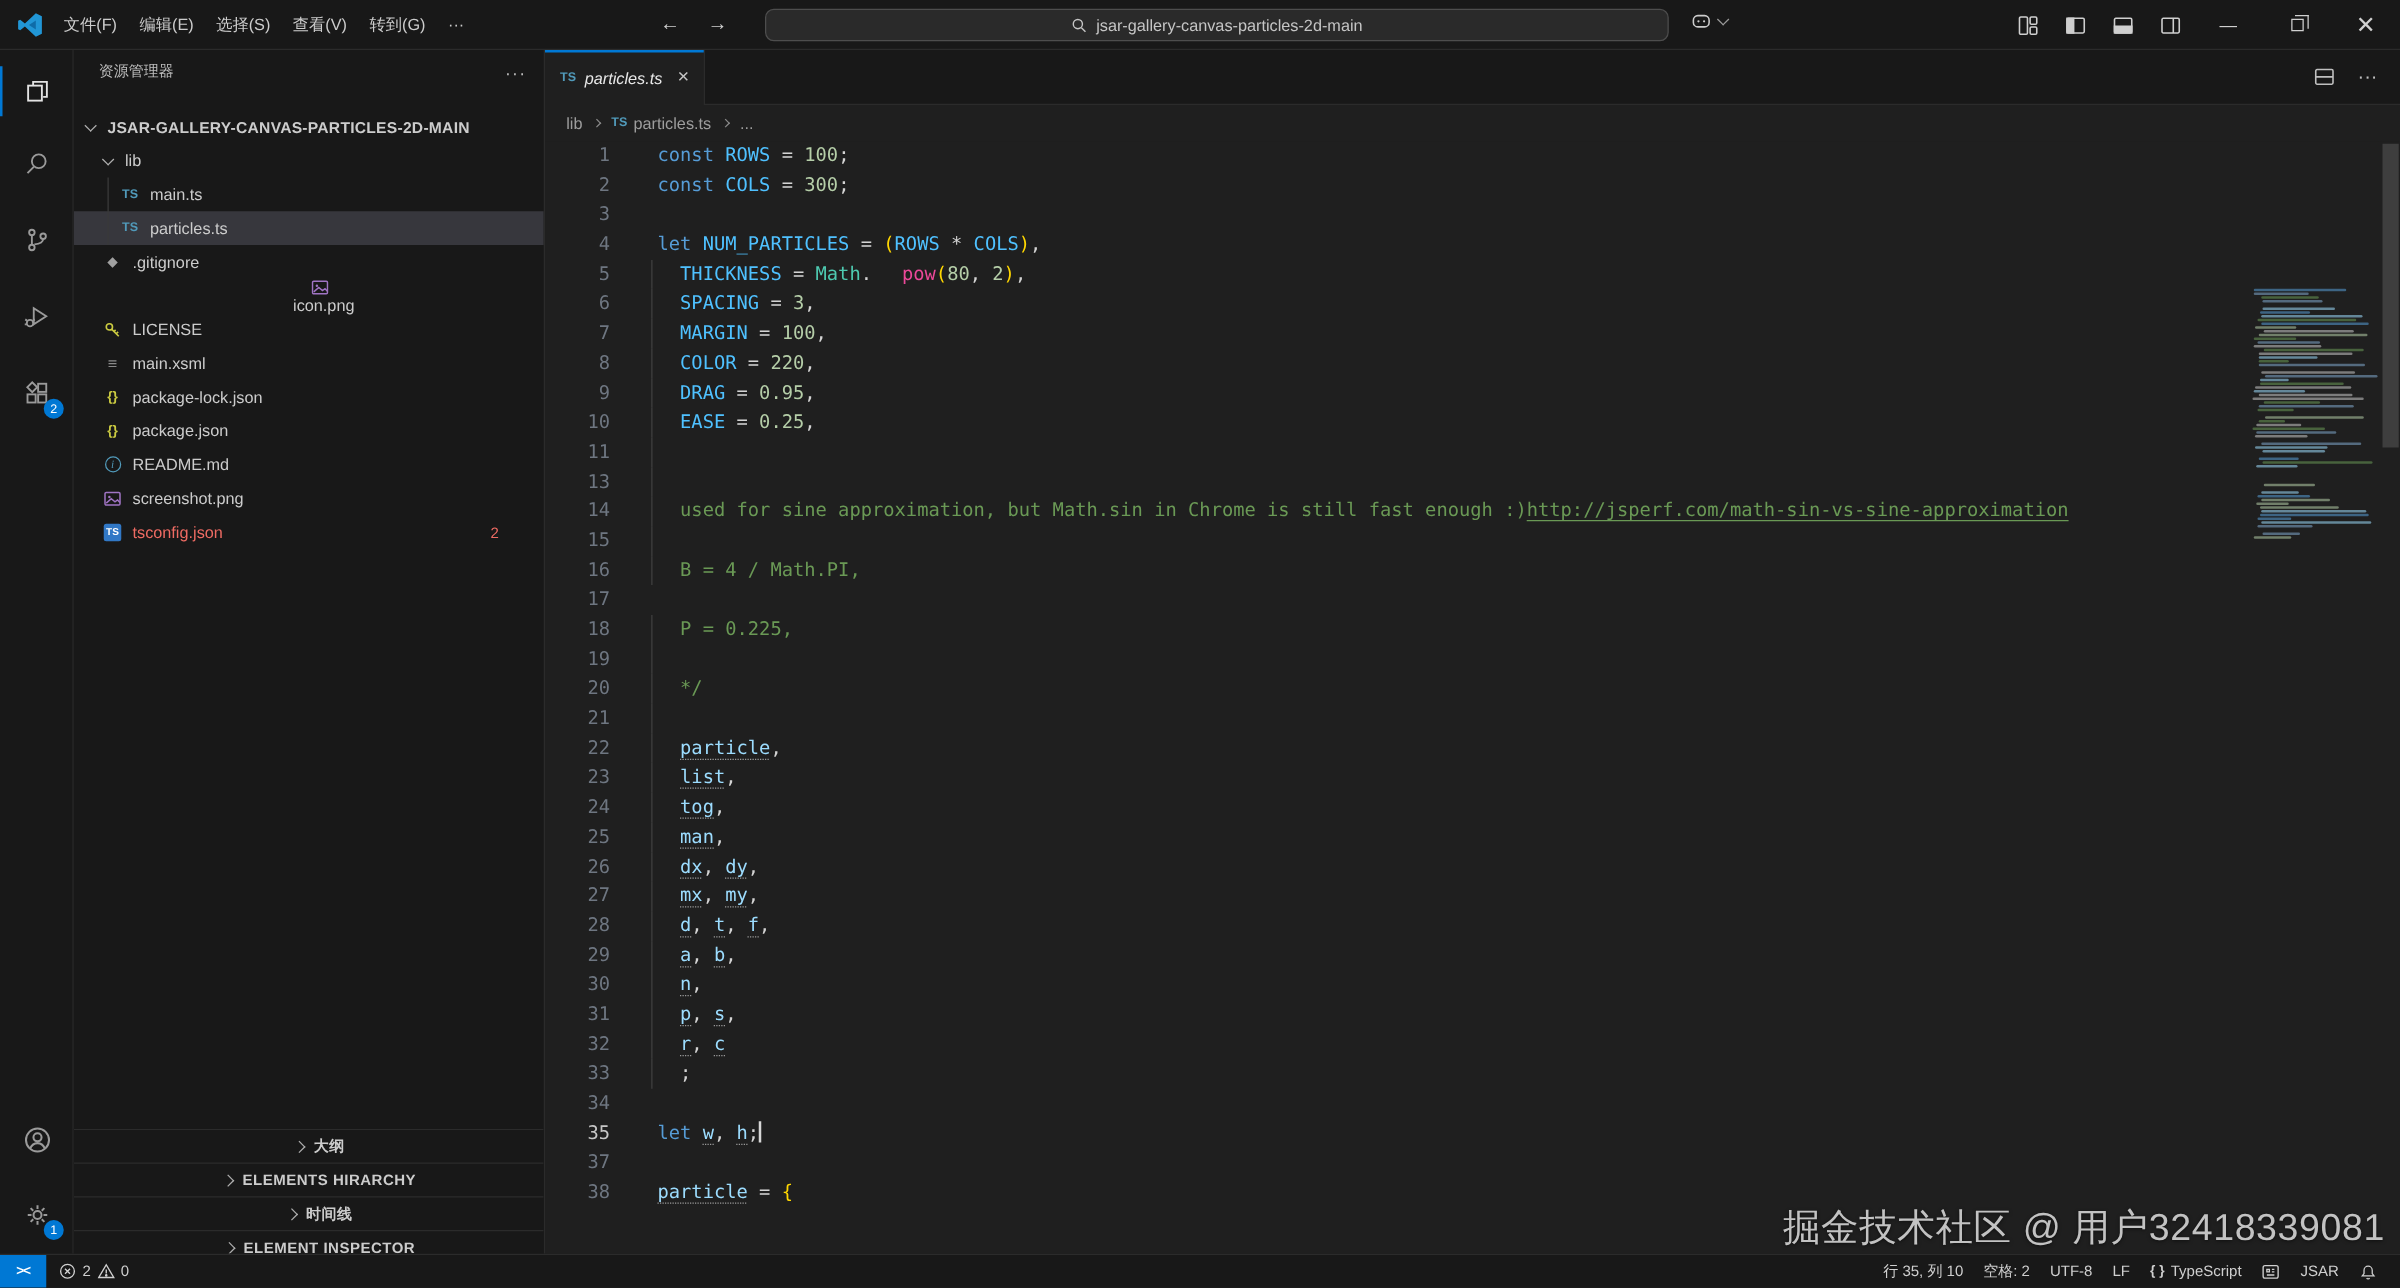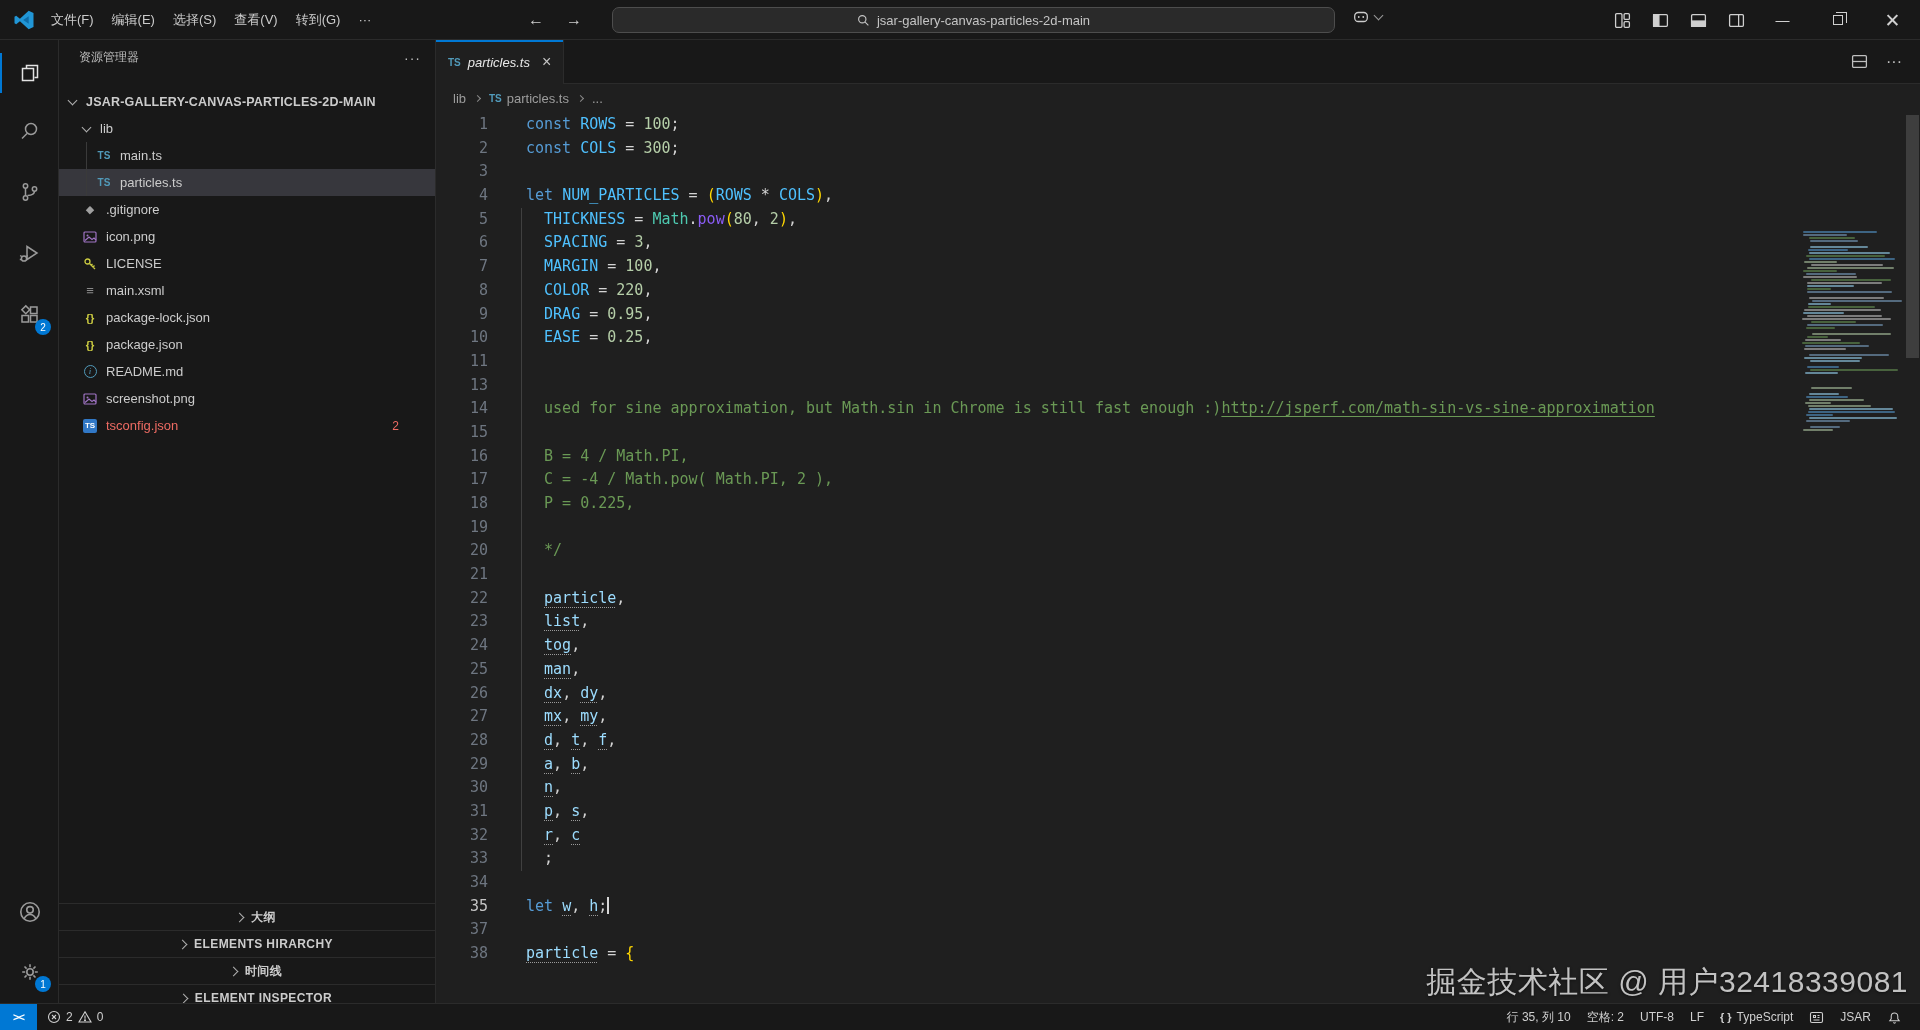--- a/index.html
+++ b/index.html
@@ -76,21 +76,21 @@
   .bc-sep{width:5px;height:5px;border-right:1.2px solid #8a8a8a;border-bottom:1.2px solid #8a8a8a;
     display:inline-block;transform:rotate(-45deg);margin:0 2px;}
   .code{position:absolute;left:436px;top:113px;right:0;bottom:27px;overflow:hidden;
     font-family:"DejaVu Sans Mono","Liberation Mono",monospace;font-size:15px;}
   .code-line{display:flex;height:23.7px;line-height:23.7px;white-space:pre;}
   .ln{width:52px;flex:none;text-align:right;color:#6e7681;user-select:none;}
   .ln.cur{color:#c6c6c6;}
   .lt{padding-left:38px;position:relative;}
   .g .lt::before{content:'';position:absolute;left:33px;top:0;bottom:0;width:1px;background:#404040;}
   .k{color:#569cd6;} .C{color:#4fc1ff;} .v{color:#9cdcfe;} .n{color:#b5cea8;} .o{color:#d4d4d4;}
-  .y{color:#ffd700;} .m{color:#4ec9b0;} .f{color:#8b5cf6;} .c{color:#6a9955;}
+  .y{color:#ffd700;} .m{color:#4ec9b0;} .f{color:#ec4899;margin-left:24px;} .c{color:#6a9955;}
   .L{color:#6a9955;text-decoration:underline;text-underline-offset:3px;}
   .u{text-decoration:underline dotted #9a9a9a;text-decoration-thickness:1.3px;text-underline-offset:3.5px;}
   .cursor{display:inline-block;width:2px;height:17px;margin-bottom:-3px;background:#d7d7d7;}
   .minimap{position:absolute;right:16px;top:113px;width:108px;bottom:27px;}
   .mm-stripe{height:2px;border-radius:1px;}
   .vscroll{position:absolute;right:1px;top:115px;width:13px;height:243px;background:rgba(121,121,121,.35);}
   
   .statusbar{position:absolute;left:0;bottom:0;width:1920px;height:27px;background:#181818;
     border-top:1px solid #2b2b2b;display:flex;align-items:center;font-size:12px;color:#cfcfcf;z-index:40;}
   .remote{width:37px;height:100%;background:#0078d4;color:#fff;display:flex;align-items:center;
@@ -243,21 +243,21 @@
         <span class="tlabel">main.ts</span>
       </div>
       <div class="trow sel" style="padding-left: 36px;">
         <span class="ficon ic-ts">TS</span>
         <span class="tlabel">particles.ts</span>
       </div>
       <div class="trow" style="padding-left: 22px;">
         <span class="ficon ic-git">◆</span>
         <span class="tlabel">.gitignore</span>
       </div>
-      <div class="trow" style="padding-left: 22px;">
+      <div class="trow" style="padding-left: 22px; flex-direction: column;">
         <span class="ficon">
           <svg width="14" height="14" viewBox="0 0 14 14" fill="none" stroke="#a074c4" stroke-width="1.2">
             <rect x="1" y="2" width="12" height="10" rx="1"></rect>
             <circle cx="4.5" cy="5.5" r="1" fill="#a074c4" stroke="none"></circle>
             <path d="M2 10.5 6 7l3 2.5 2-1.5 2 2"></path>
           </svg>
         </span>
         <span class="tlabel">icon.png</span>
       </div>
       <div class="trow" style="padding-left: 22px;">
@@ -364,21 +364,21 @@
       <div class="code-line g"><div class="ln">6</div><div class="lt"><span class="o">  </span><span class="C">SPACING</span><span class="o"> = </span><span class="n">3</span><span class="o">,</span></div></div>
       <div class="code-line g"><div class="ln">7</div><div class="lt"><span class="o">  </span><span class="C">MARGIN</span><span class="o"> = </span><span class="n">100</span><span class="o">,</span></div></div>
       <div class="code-line g"><div class="ln">8</div><div class="lt"><span class="o">  </span><span class="C">COLOR</span><span class="o"> = </span><span class="n">220</span><span class="o">,</span></div></div>
       <div class="code-line g"><div class="ln">9</div><div class="lt"><span class="o">  </span><span class="C">DRAG</span><span class="o"> = </span><span class="n">0.95</span><span class="o">,</span></div></div>
       <div class="code-line g"><div class="ln">10</div><div class="lt"><span class="o">  </span><span class="C">EASE</span><span class="o"> = </span><span class="n">0.25</span><span class="o">,</span></div></div>
       <div class="code-line g"><div class="ln">11</div><div class="lt"></div></div>
       <div class="code-line g"><div class="ln">13</div><div class="lt"></div></div>
       <div class="code-line g"><div class="ln">14</div><div class="lt"><span class="c">  used for sine approximation, but Math.sin in Chrome is still fast enough :)</span><span class="L">http://jsperf.com/math-sin-vs-sine-approximation</span></div></div>
       <div class="code-line g"><div class="ln">15</div><div class="lt"></div></div>
       <div class="code-line g"><div class="ln">16</div><div class="lt"><span class="c">  B = 4 / Math.PI,</span></div></div>
-      <div class="code-line g"><div class="ln">17</div><div class="lt"><span class="c">  C = -4 / Math.pow( Math.PI, 2 ),</span></div></div>
+      <div class="code-line g"><div class="ln">17</div></div>
       <div class="code-line g"><div class="ln">18</div><div class="lt"><span class="c">  P = 0.225,</span></div></div>
       <div class="code-line g"><div class="ln">19</div><div class="lt"></div></div>
       <div class="code-line g"><div class="ln">20</div><div class="lt"><span class="c">  */</span></div></div>
       <div class="code-line g"><div class="ln">21</div><div class="lt"></div></div>
       <div class="code-line g"><div class="ln">22</div><div class="lt"><span class="o">  </span><span class="v u">particle</span><span class="o">,</span></div></div>
       <div class="code-line g"><div class="ln">23</div><div class="lt"><span class="o">  </span><span class="v u">list</span><span class="o">,</span></div></div>
       <div class="code-line g"><div class="ln">24</div><div class="lt"><span class="o">  </span><span class="v u">tog</span><span class="o">,</span></div></div>
       <div class="code-line g"><div class="ln">25</div><div class="lt"><span class="o">  </span><span class="v u">man</span><span class="o">,</span></div></div>
       <div class="code-line g"><div class="ln">26</div><div class="lt"><span class="o">  </span><span class="v u">dx</span><span class="o">, </span><span class="v u">dy</span><span class="o">,</span></div></div>
       <div class="code-line g"><div class="ln">27</div><div class="lt"><span class="o">  </span><span class="v u">mx</span><span class="o">, </span><span class="v u">my</span><span class="o">,</span></div></div>

